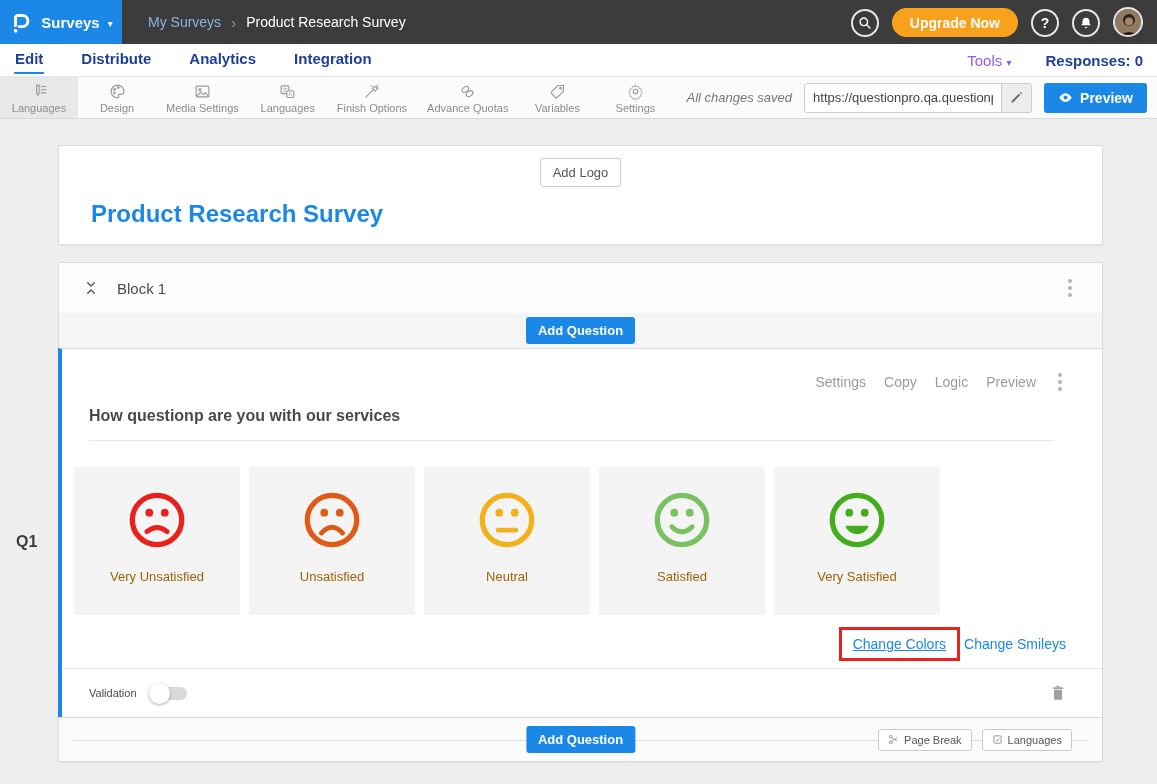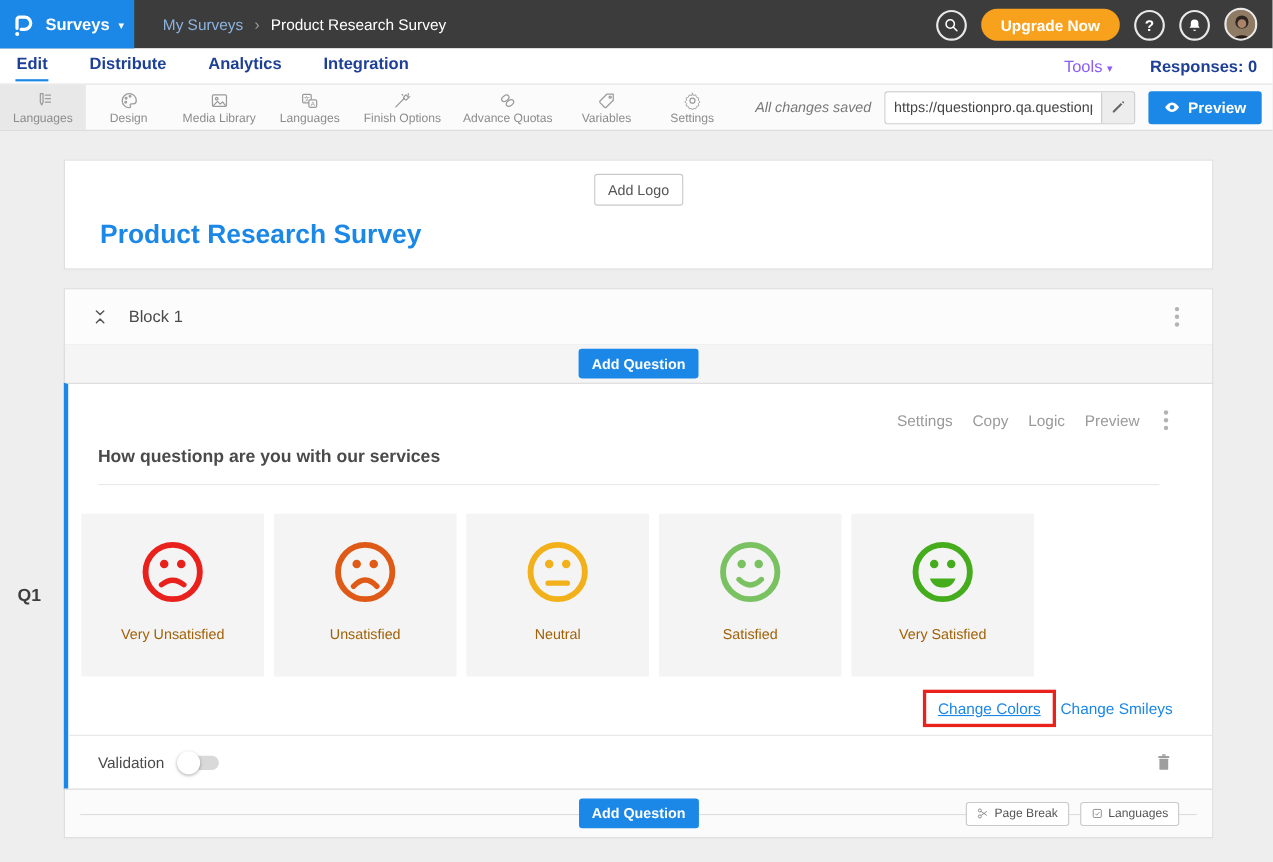--- a/index.html
+++ b/index.html
@@ -66,21 +66,21 @@
   .q-action { cursor:pointer; }
   .q-text { margin:12px 48px 0 27px; font-size:16px; color:#4a4a4a; font-weight:600; padding-bottom:15px; border-bottom:1px solid #e9e9e9; }
   .smiley-row { display:flex; gap:9px; margin:26px 0 0 12px; }
   .smiley-card { width:166px; height:148px; background:#f4f4f4; display:flex; flex-direction:column; align-items:center; cursor:pointer; }
   .smiley-card svg { width:62px; height:62px; margin-top:22px; }
   .smiley-label { margin-top:18px; font-size:13px; color:#a16207; }
   .change-links { display:flex; justify-content:flex-end; align-items:center; margin:12px 36px 0 0; font-size:14px; }
   .change-colors { color:#1b87e6; border:3px solid #e8231d; padding:6px 11px; cursor:pointer;text-decoration:underline; }
   .change-smileys { color:#1b87e6; margin-left:4px; cursor:pointer; }
   .validation-row { margin-top:auto; border-top:1px solid #e6e6e6; height:49px; display:flex; align-items:center; padding:0 36px 0 27px; }
-  .validation-label { font-size:14px; color:#4a4a4a; }
+  .validation-label { font-size:11px; color:#4a4a4a; }
   .toggle { position:relative; width:36px; height:13px; background:#d9d9d9; border-radius:7px; margin-left:14px; cursor:pointer; }
   .toggle .knob { position:absolute; left:-2px; top:-4px; width:21px; height:21px; border-radius:50%; background:#fff; box-shadow:0 1px 3px rgba(0,0,0,.35); }
   .trash-btn { margin-left:auto; cursor:pointer; display:flex; }
   .trash-btn svg { width:16px; height:18px; fill:#9e9e9e; }
 
   .bottom-strip { height:45px; margin-top:-1px; background:#fbfbfb; position:relative; display:flex; align-items:center; }
   .bottom-strip::before { content:""; position:absolute; left:14px; right:14px; top:50%; border-top:1px solid #ddd; }
   .bottom-strip .addq-btn { position:absolute; left:50%; transform:translateX(-50%); z-index:2; }
   .strip-right { margin-left:auto; display:flex; gap:10px; margin-right:30px; z-index:2; }
   .mini-btn { background:#fff; border:1px solid #c9c9c9; border-radius:3px; font-size:11px; color:#555; padding:4px 9px; display:flex; align-items:center; gap:5px; cursor:pointer; }
@@ -163,21 +163,21 @@
           <circle cx="7.5" cy="14" r="1.1"></circle>
         </svg>
         <span>Design</span>
       </div>
       <div class="tool-item">
         <svg viewBox="0 0 24 24">
           <rect x="3" y="4.5" width="18" height="15" rx="1.5"></rect>
           <circle cx="8.5" cy="9.5" r="1.6"></circle>
           <path d="M4.5 18 l5-5 3.5 3.5 3-3 3.5 4.5"></path>
         </svg>
-        <span>Media Library</span>
+        <span>Media Settings</span>
       </div>
       <div class="tool-item">
         <svg viewBox="0 0 24 24">
           <rect x="3" y="4" width="11" height="11" rx="1.5"></rect>
           <text x="8.5" y="12.5" font-size="8" text-anchor="middle" stroke="none" fill="#9b9b9b">文</text>
           <rect x="11" y="11" width="10" height="9.5" rx="1.5" fill="#fbfbfb"></rect>
           <text x="16" y="18.5" font-size="8" text-anchor="middle" stroke="none" fill="#9b9b9b">A</text>
         </svg>
         <span>Languages</span>
       </div>

